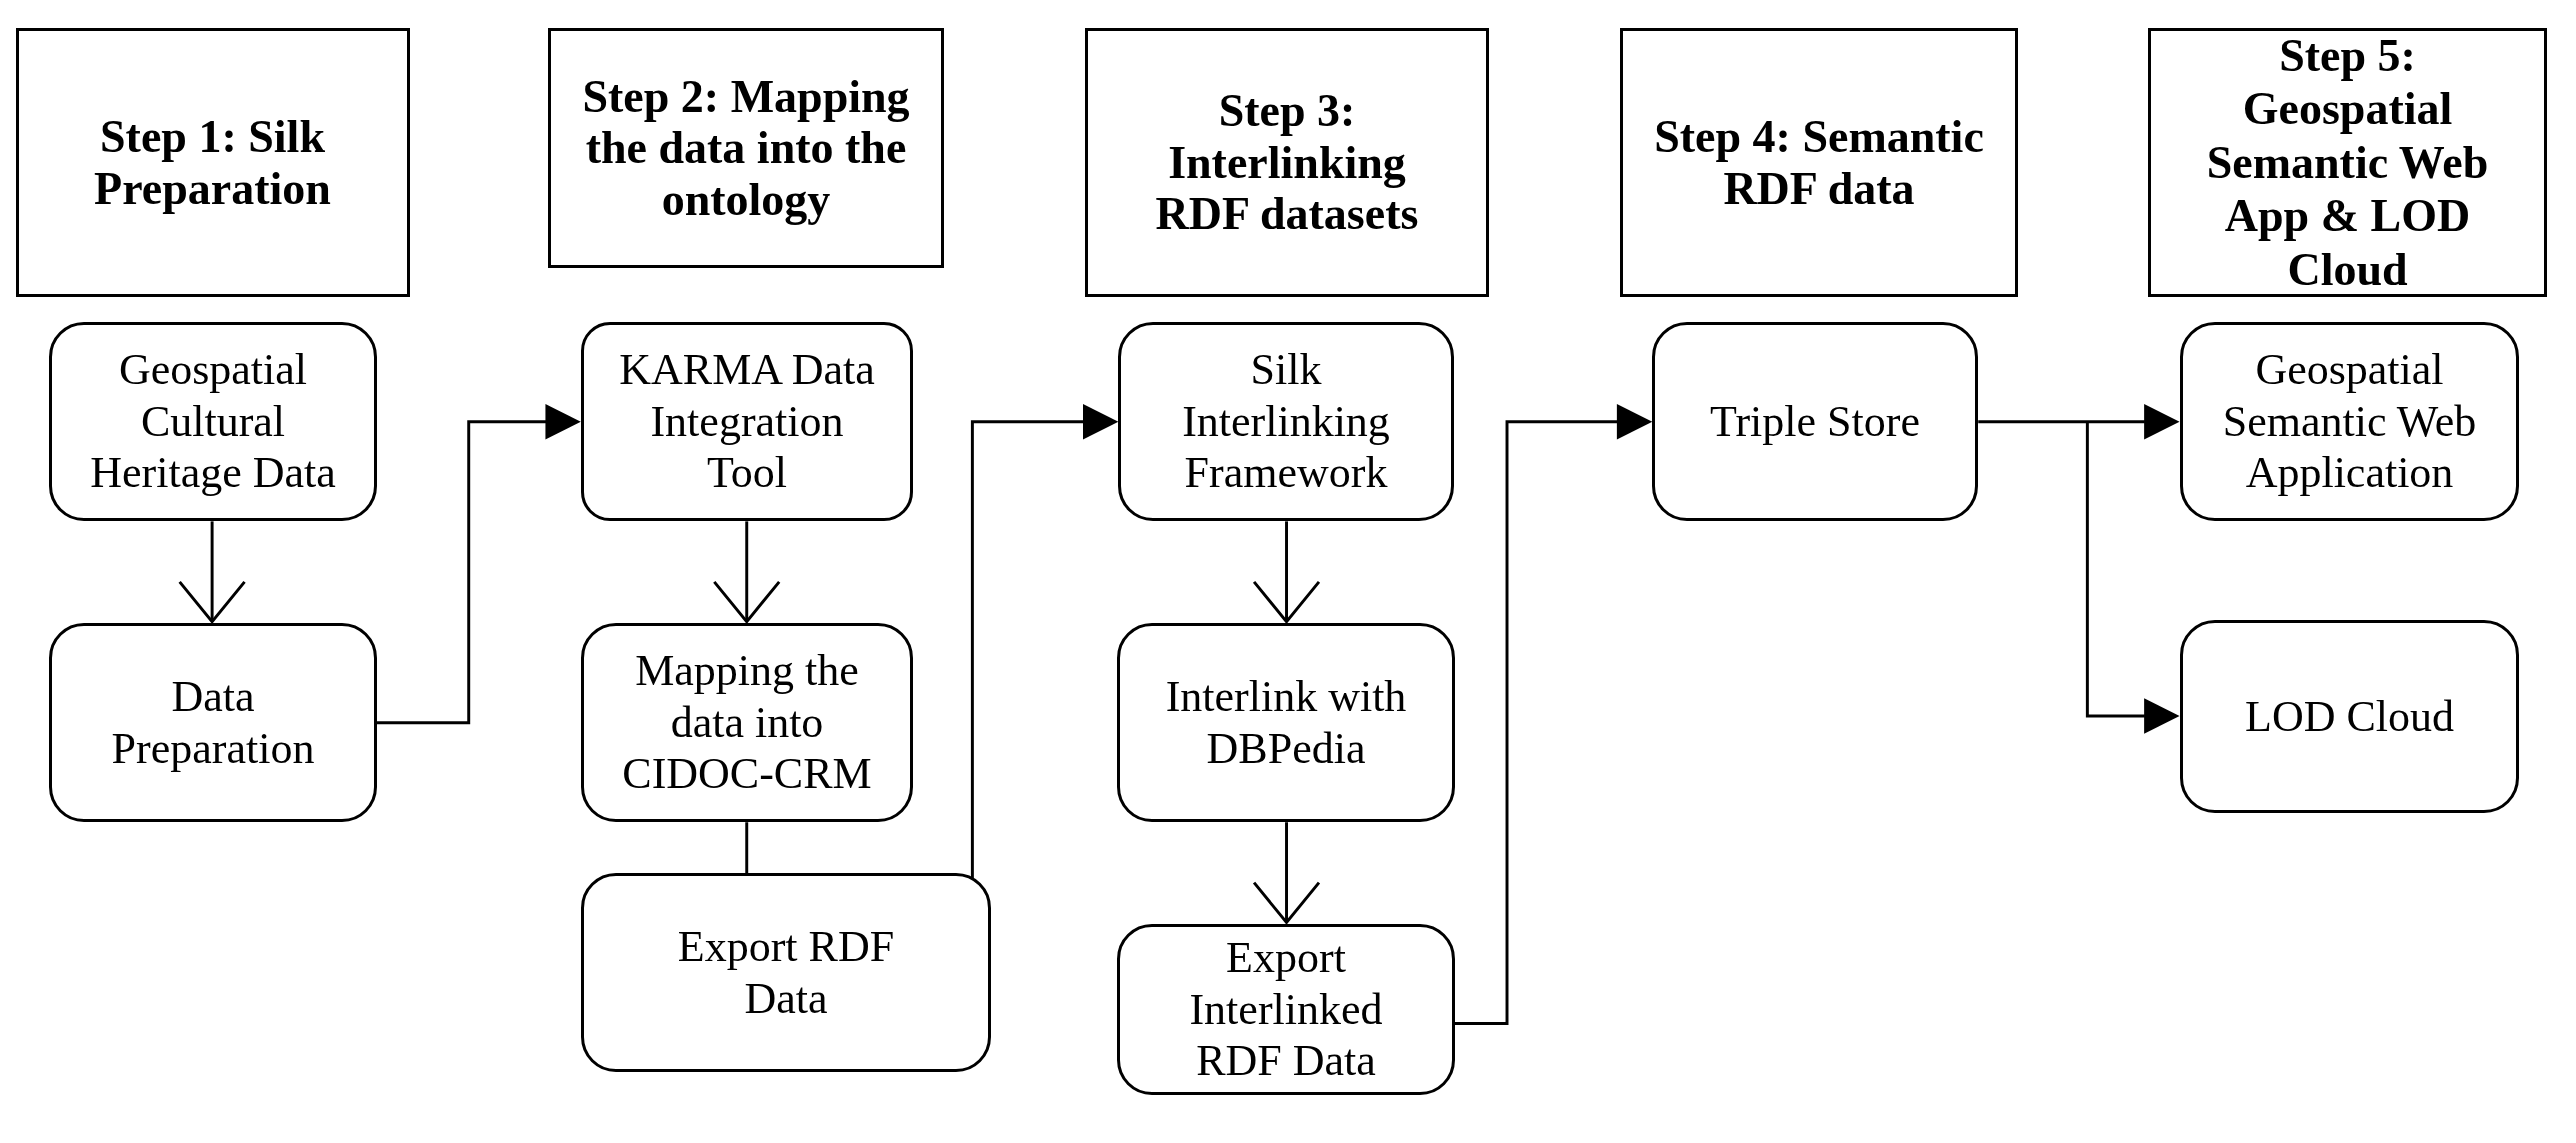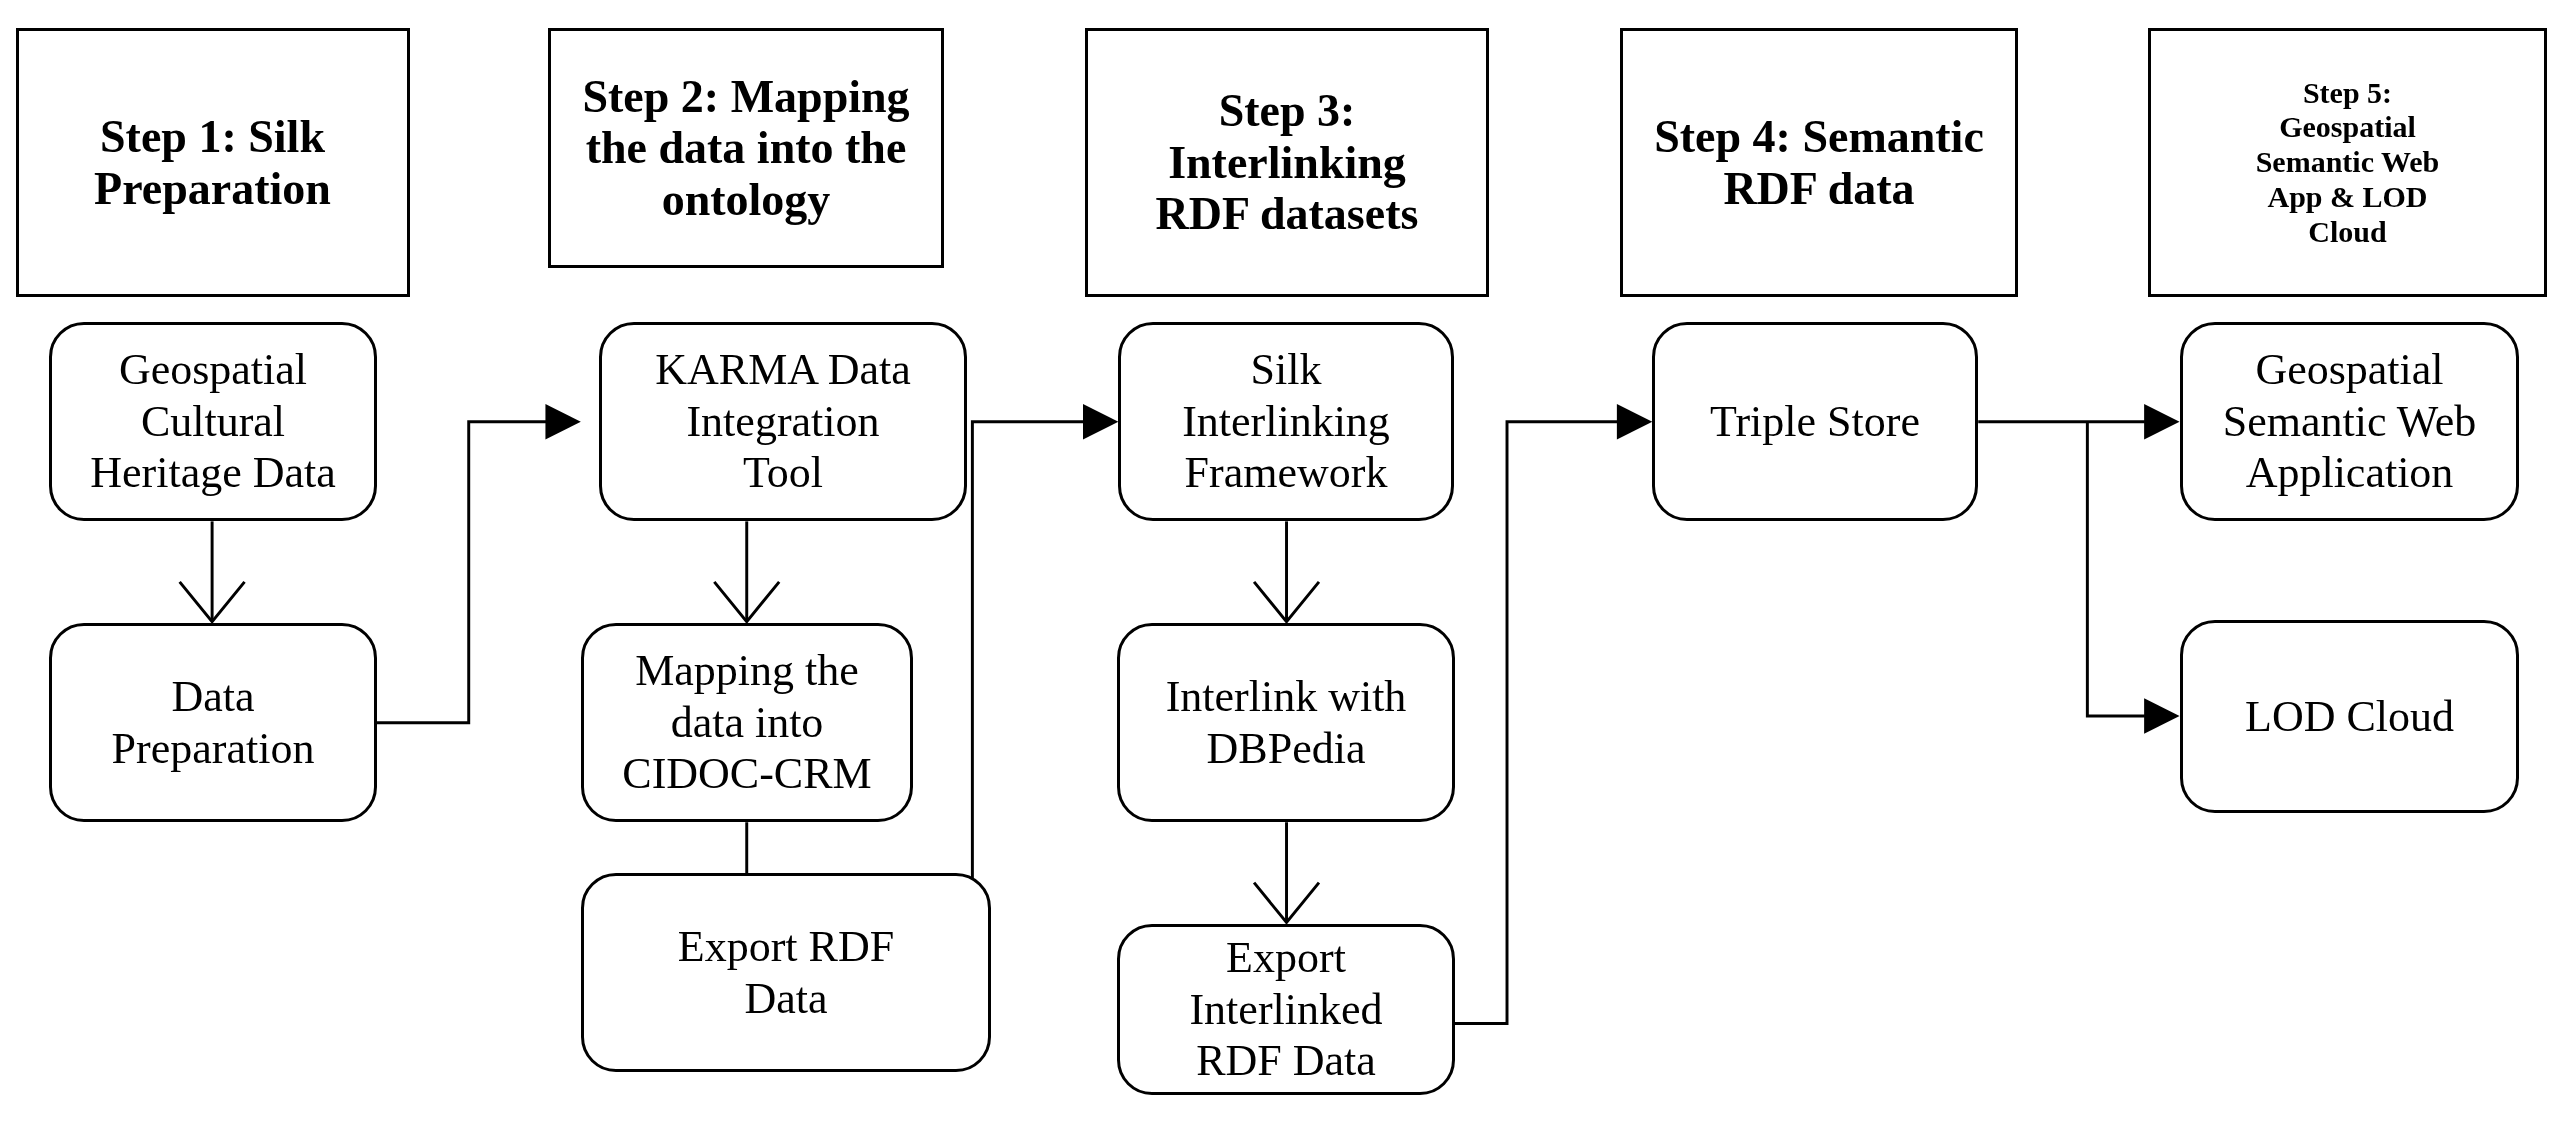--- a/index.html
+++ b/index.html
@@ -45,33 +45,33 @@
     line-height: 1.18;
     white-space: pre-line;
     box-sizing: border-box;
   }
   
   #hdr-1  { left: 15.5px;   top: 28px;  width: 394px; height: 269px; }
   #n-gchd { left: 49px;   top: 322px; width: 328px; height: 199px; }
   #n-dprep{ left: 49px;   top: 623px; width: 328px; height: 199px; }
   
   #hdr-2  { left: 548px;  top: 28px;  width: 396px; height: 240px; }
-  #n-karma{ left: 599px;  top: 322px; width: 368px; height: 199px; }
+  #n-karma{ left: 581px;  top: 322px; width: 332px; height: 199px; border-radius: 29px; }
   #n-map  { left: 581px;  top: 623px; width: 332px; height: 199px; }
   #n-exprdf{ left: 581px; top: 873px; width: 410px; height: 199px; }
   
   #hdr-3  { left: 1085px; top: 28px;  width: 404px; height: 269px; }
   #n-silk { left: 1118px; top: 322px; width: 336px; height: 199px; }
   #n-ilink{ left: 1117px; top: 623px; width: 338px; height: 199px; }
   #n-expint{ left: 1117px; top: 924px; width: 338px; height: 171px; }
   
   #hdr-4  { left: 1620px; top: 28px;  width: 398px; height: 269px; }
   #n-triple{ left: 1652px; top: 322px; width: 326px; height: 199px; }
   
-  #hdr-5  { left: 2148px; top: 28px;  width: 399px; height: 269px; font-size: 30px; line-height: 1.16; }
+  #hdr-5  { left: 2148px; top: 28px;  width: 399px; height: 269px; font-size: 46px; line-height: 1.16; }
   #n-gswa { left: 2180px; top: 322px; width: 339px; height: 199px; }
   #n-lod  { left: 2180px; top: 620px; width: 339px; height: 193px; }
 
   #wires {
     position: absolute;
     left: 0; top: 0;
     width: 2576px;
     height: 1143px;
   }
   .wire {

